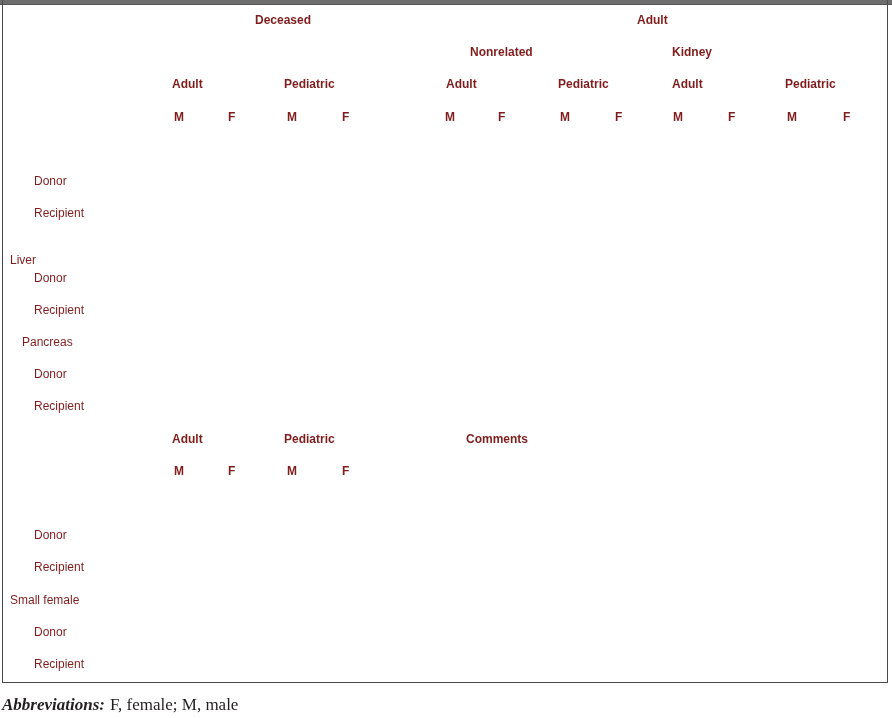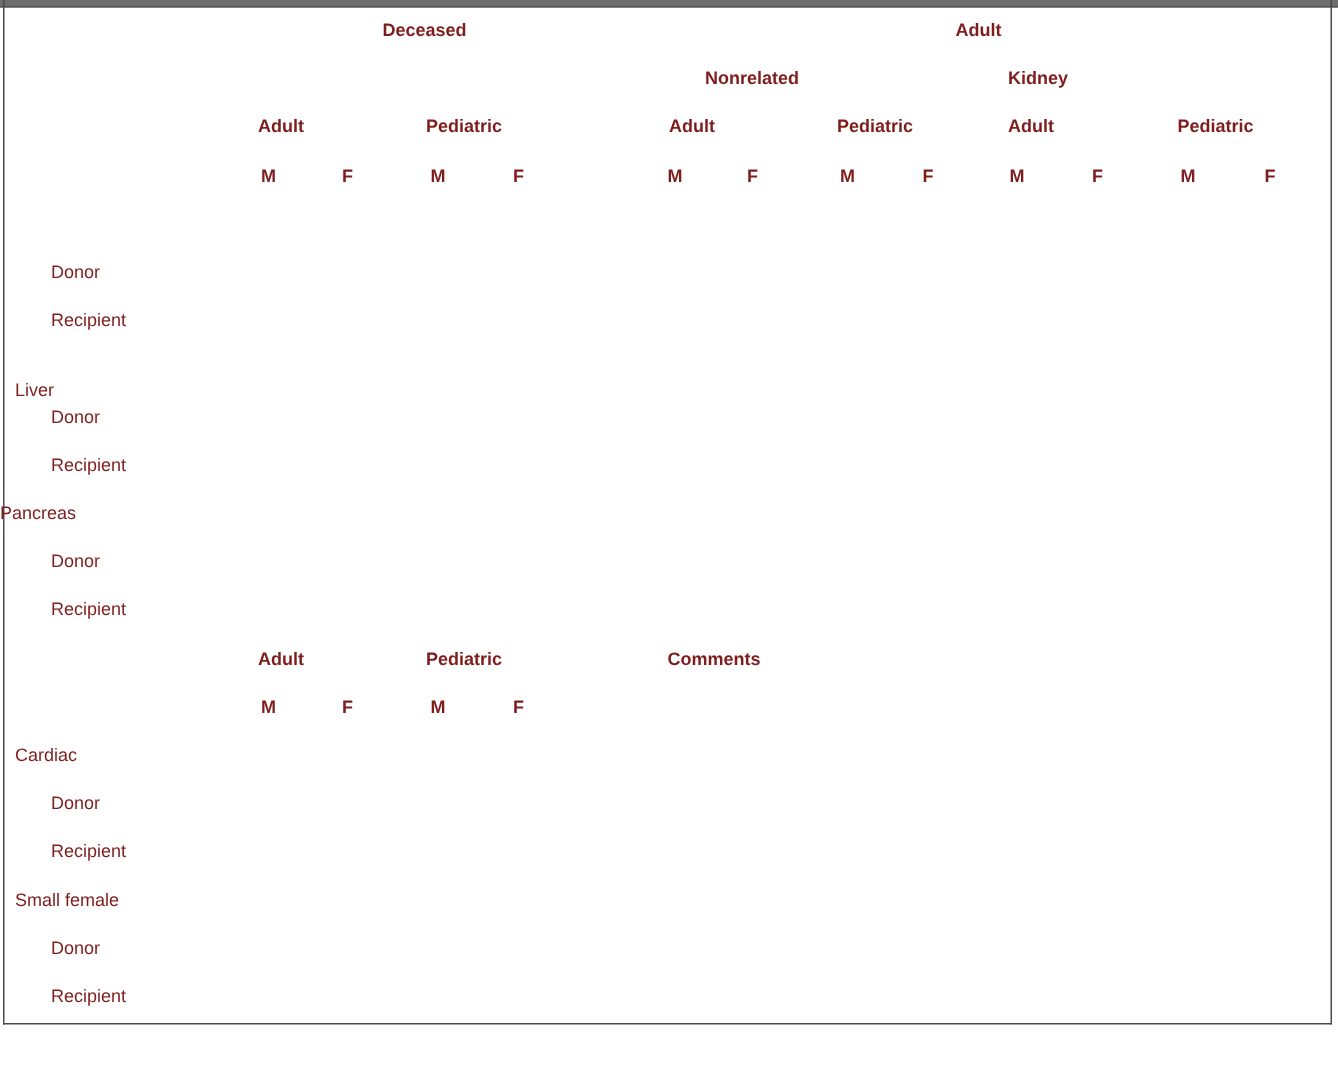--- a/index.html
+++ b/index.html
@@ -90,53 +90,53 @@
   <div class="row" style="top:250px">
     <span class="cell" style="left:10px">Liver</span>
   </div>
   <div class="row" style="top:268px">
     <span class="cell" style="left:34px">Donor</span>
   </div>
   <div class="row" style="top:300px">
     <span class="cell" style="left:34px">Recipient</span>
   </div>
   <div class="row" style="top:332px">
-    <span class="cell" style="left:0">Pancreas</span>
+    <span class="cell" style="left:22px">Pancreas</span>
   </div>
   <div class="row" style="top:364px">
     <span class="cell" style="left:34px">Donor</span>
   </div>
   <div class="row" style="top:396px">
     <span class="cell" style="left:34px">Recipient</span>
   </div>
 
   <div class="row" style="top:429px">
     <span class="cell b" style="left:172px">Adult</span>
     <span class="cell b" style="left:284px">Pediatric</span>
-    <span class="cell b" style="left:445px">Comments</span>
+    <span class="cell b" style="left:466px">Comments</span>
   </div>
   <div class="row" style="top:461px">
     <span class="cell b" style="left:174px">M</span>
     <span class="cell b" style="left:228px">F</span>
     <span class="cell b" style="left:287px">M</span>
     <span class="cell b" style="left:342px">F</span>
   </div>
 
-  <div class="row" style="top:493px">
-    <span class="cell" style="left:10px">Cardiac</span>
-  </div>
   <div class="row" style="top:525px">
     <span class="cell" style="left:34px">Donor</span>
   </div>
   <div class="row" style="top:557px">
     <span class="cell" style="left:34px">Recipient</span>
   </div>
   <div class="row" style="top:590px">
     <span class="cell" style="left:10px">Small female</span>
   </div>
   <div class="row" style="top:622px">
     <span class="cell" style="left:34px">Donor</span>
   </div>
   <div class="row" style="top:654px">
     <span class="cell" style="left:34px">Recipient</span>
   </div>
 
+  <div class="footnote">
+    <span class="abbr-label">Abbreviations:</span><span class="abbr-text">F, female; M, male</span>
+  </div>
 </div>
 
 </body></html>

